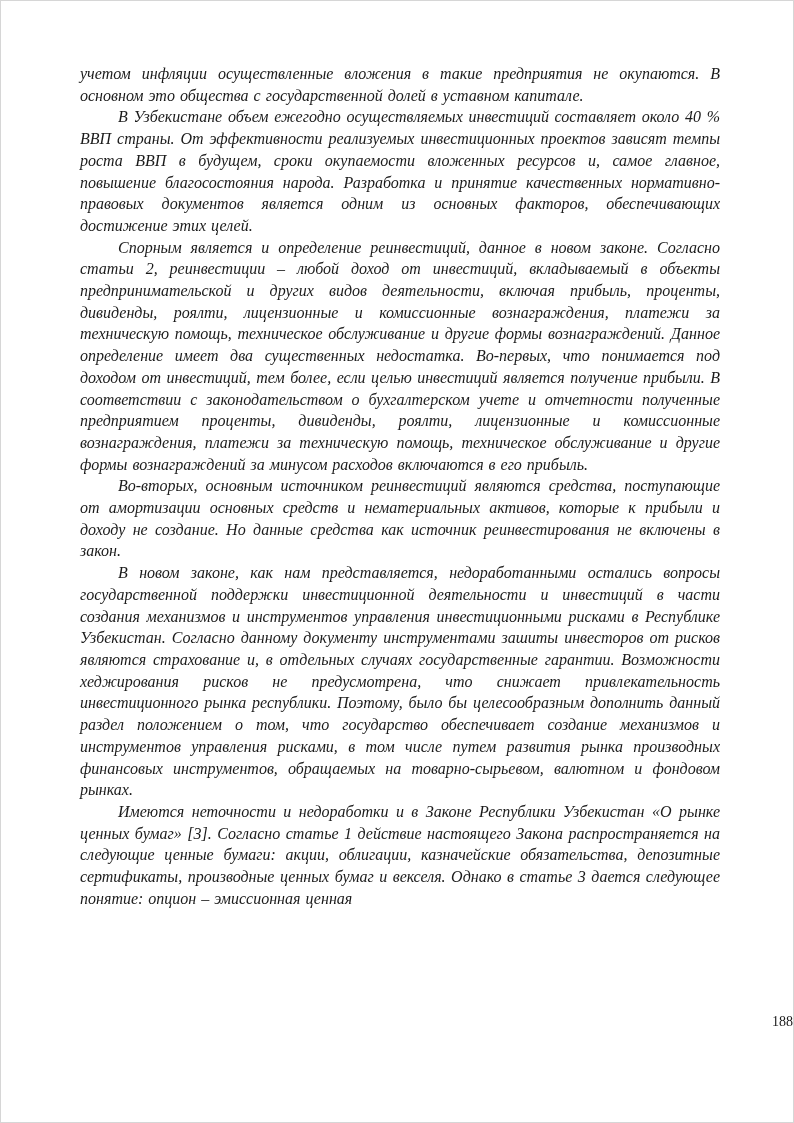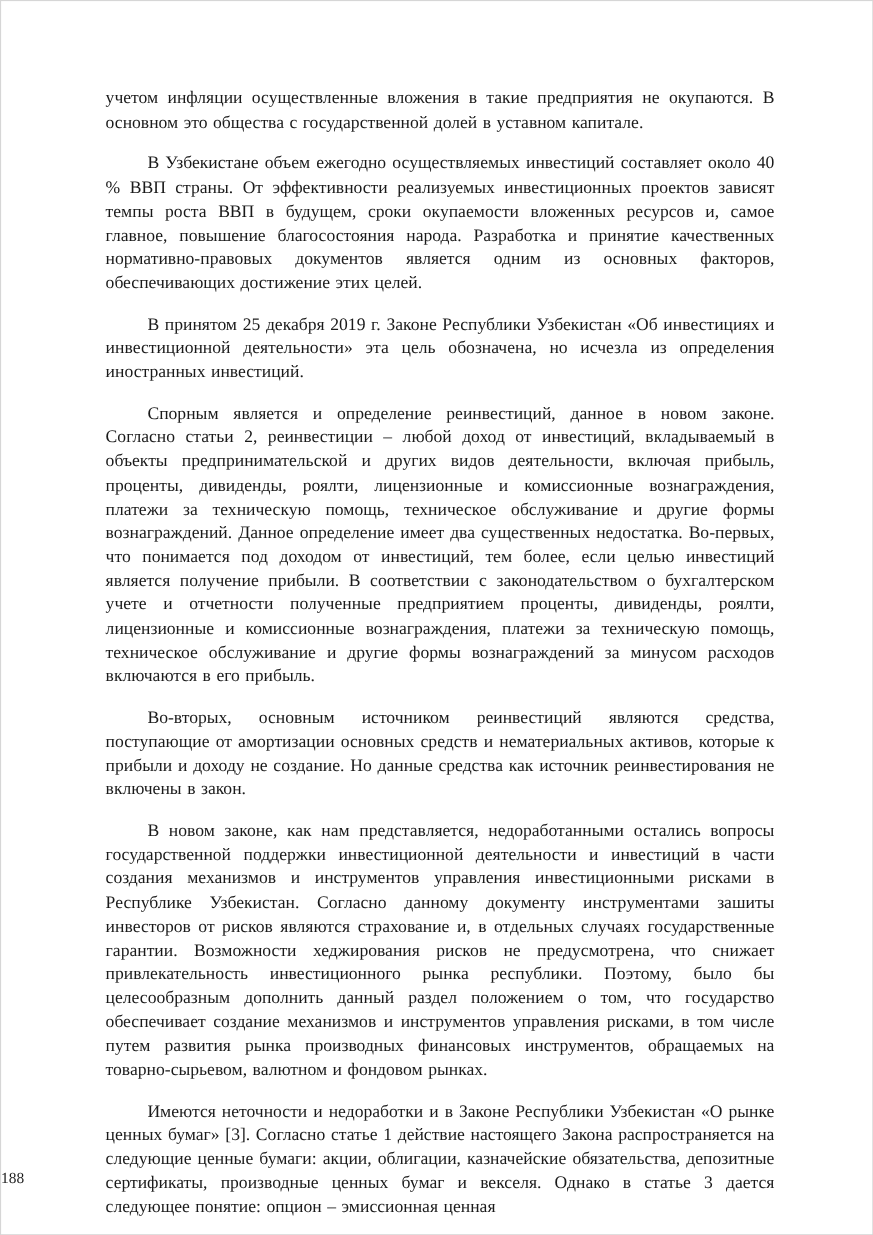--- a/index.html
+++ b/index.html
@@ -19,49 +19,49 @@
     font-family: "Liberation Serif", "DejaVu Serif", serif;
     color: #1a1a1a;
   }
   .content {
     position: absolute;
     left: 79px;
     top: 62px;
     width: 640px;
   }
   .content p {
-    margin: 16px;
+    margin: 0;
     padding: 0;
     font-size: 16px;
     line-height: 21.7px;
     text-align: justify;
     text-indent: 38px;
     word-spacing: 1px;
+    font-style: italic;
   }
   .content p.no-indent {
     text-indent: 0;
   }
   .page-number {
     position: absolute;
-    top: 1062px;
+    top: 1012px;
     left: 0;
     width: 100%;
-    text-align: left;
+    text-align: right;
     font-size: 14px;
     line-height: 18px;
     color: #1a1a1a;
   }
 </style>
 </head>
 <body>
 
 <div class="page">
   <div class="content">
     <p class="no-indent">учетом инфляции осуществленные вложения в такие предприятия не окупаются. В основном это общества с государственной долей в уставном капитале.</p>
     <p>В Узбекистане объем ежегодно осуществляемых инвестиций составляет около 40 % ВВП страны. От эффективности реализуемых инвестиционных проектов зависят темпы роста ВВП в будущем, сроки окупаемости вложенных ресурсов и, самое главное, повышение благосостояния народа. Разработка и принятие качественных нормативно-правовых документов является одним из основных факторов, обеспечивающих достижение этих целей.</p>
-    <p>В принятом 25 декабря 2019 г. Законе Республики Узбекистан «Об инвестициях и инвестиционной деятельности» эта цель обозначена, но исчезла из определения иностранных инвестиций.</p>
     <p>Спорным является и определение реинвестиций, данное в новом законе. Согласно статьи 2, реинвестиции – любой доход от инвестиций, вкладываемый в объекты предпринимательской и других видов деятельности, включая прибыль, проценты, дивиденды, роялти, лицензионные и комиссионные вознаграждения, платежи за техническую помощь, техническое обслуживание и другие формы вознаграждений. Данное определение имеет два существенных недостатка. Во-первых, что понимается под доходом от инвестиций, тем более, если целью инвестиций является получение прибыли. В соответствии с законодательством о бухгалтерском учете и отчетности полученные предприятием проценты, дивиденды, роялти, лицензионные и комиссионные вознаграждения, платежи за техническую помощь, техническое обслуживание и другие формы вознаграждений за минусом расходов включаются в его прибыль.</p>
     <p>Во-вторых, основным источником реинвестиций являются средства, поступающие от амортизации основных средств и нематериальных активов, которые к прибыли и доходу не создание. Но данные средства как источник реинвестирования не включены в закон.</p>
     <p>В новом законе, как нам представляется, недоработанными остались вопросы государственной поддержки инвестиционной деятельности и инвестиций в части создания механизмов и инструментов управления инвестиционными рисками в Республике Узбекистан. Согласно данному документу инструментами зашиты инвесторов от рисков являются страхование и, в отдельных случаях государственные гарантии. Возможности хеджирования рисков не предусмотрена, что снижает привлекательность инвестиционного рынка республики. Поэтому, было бы целесообразным дополнить данный раздел положением о том, что государство обеспечивает создание механизмов и инструментов управления рисками, в том числе путем развития рынка производных финансовых инструментов, обращаемых на товарно-сырьевом, валютном и фондовом рынках.</p>
     <p>Имеются неточности и недоработки и в Законе Республики Узбекистан «О рынке ценных бумаг» [3]. Согласно статье 1 действие настоящего Закона распространяется на следующие ценные бумаги: акции, облигации, казначейские обязательства, депозитные сертификаты, производные ценных бумаг и векселя. Однако в статье 3 дается следующее понятие: опцион – эмиссионная ценная</p>
   </div>
   <div class="page-number">188</div>
 </div>
 
 </body></html>

